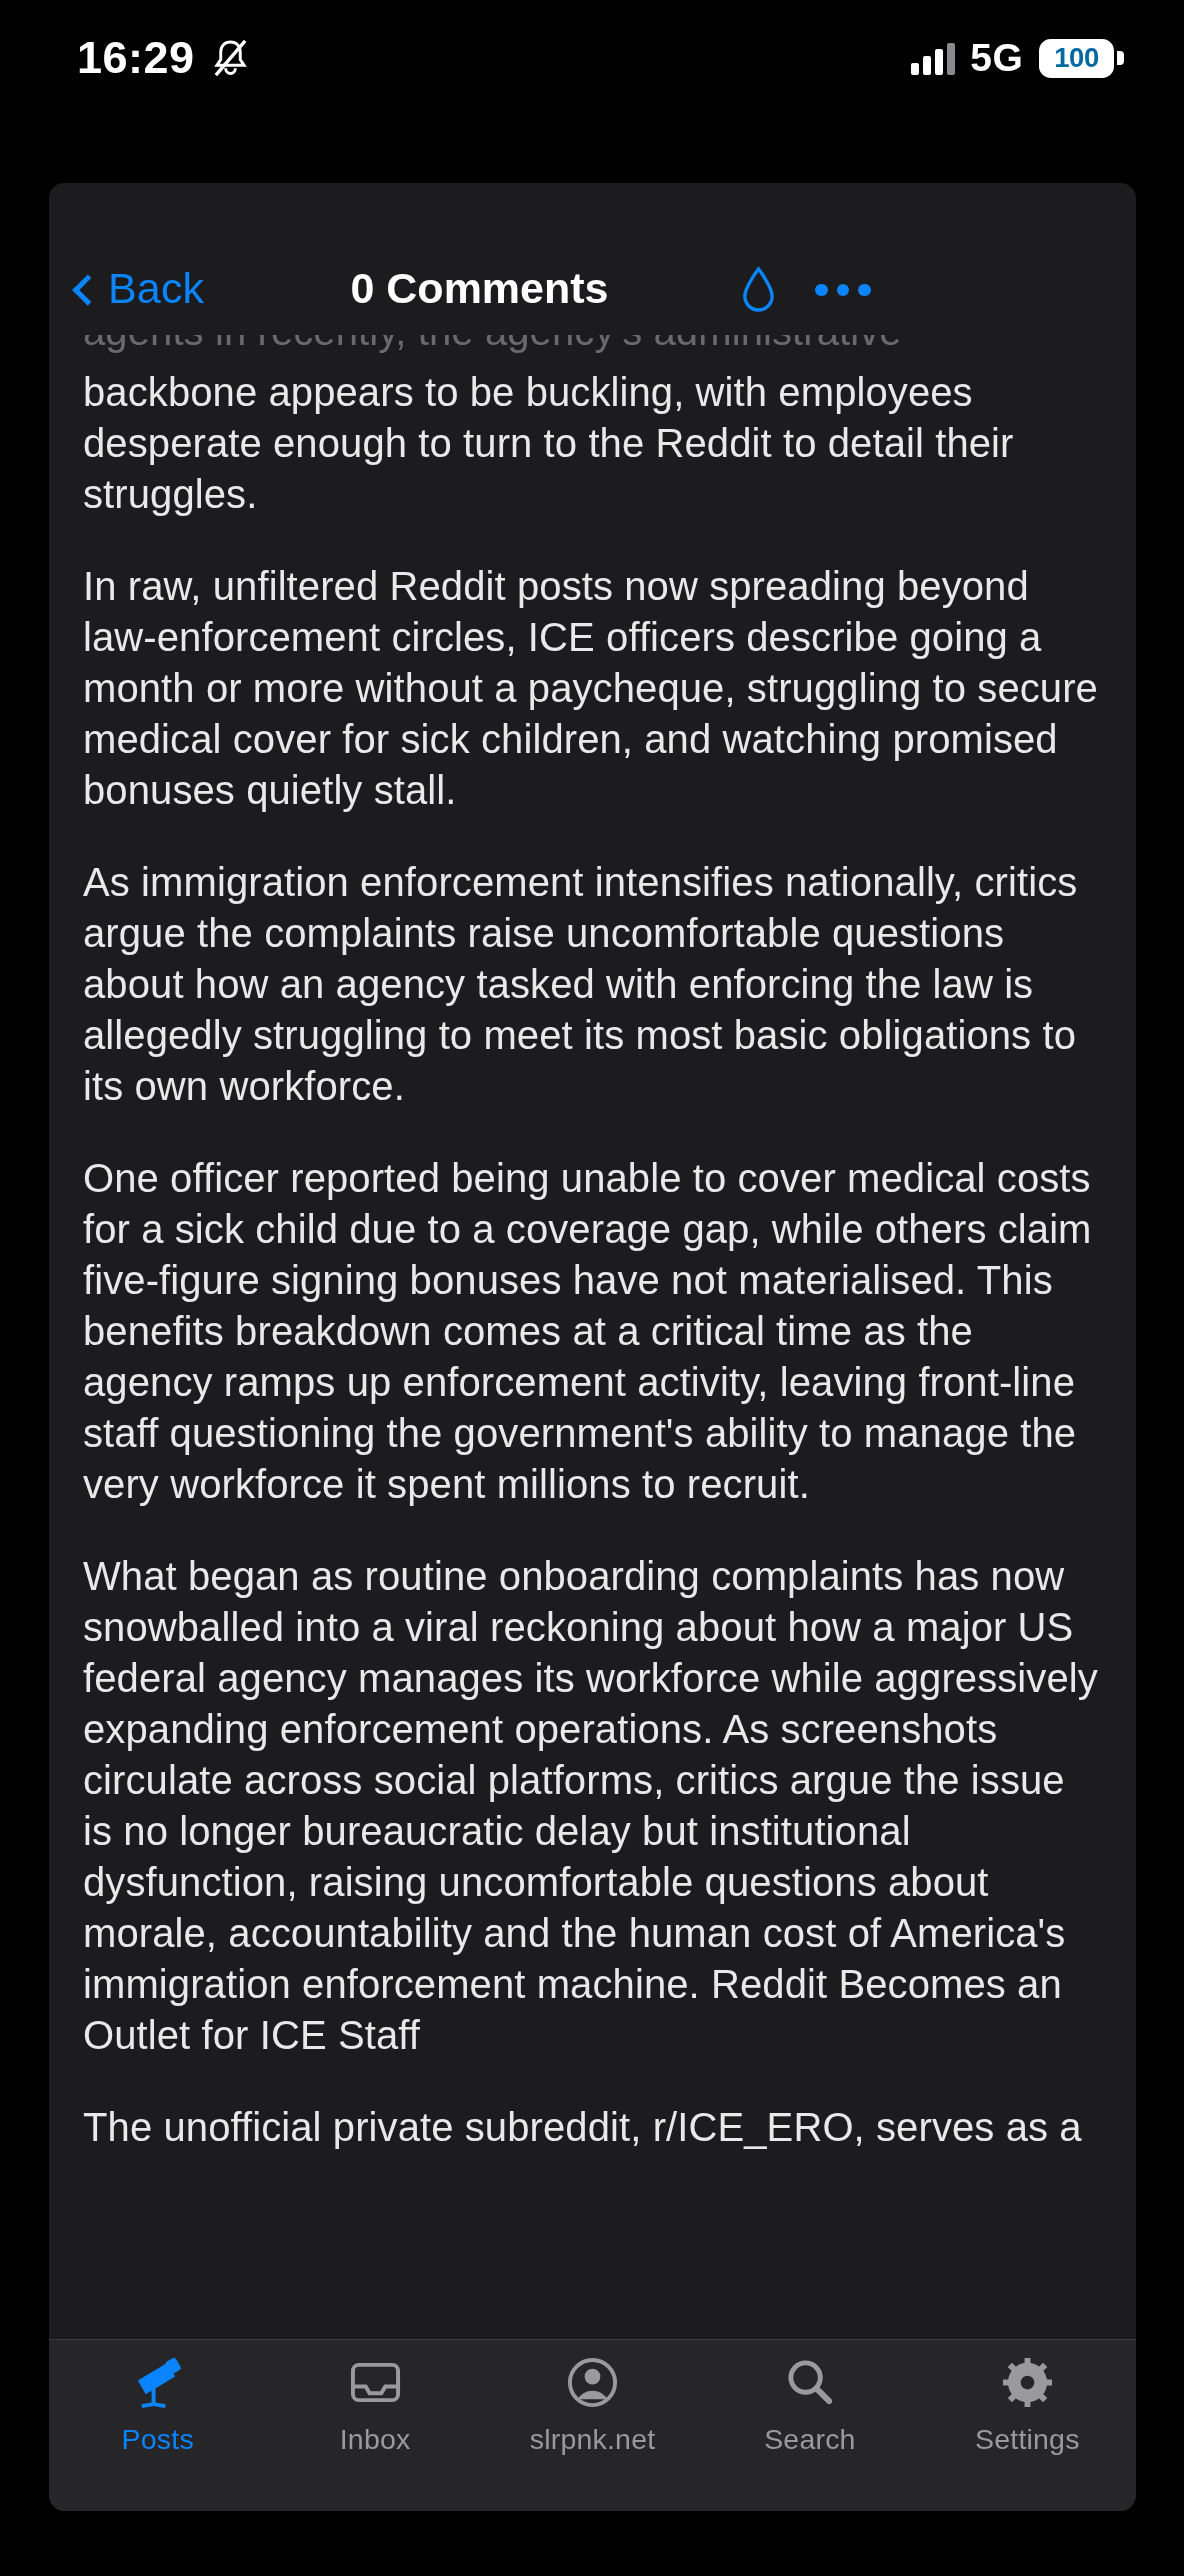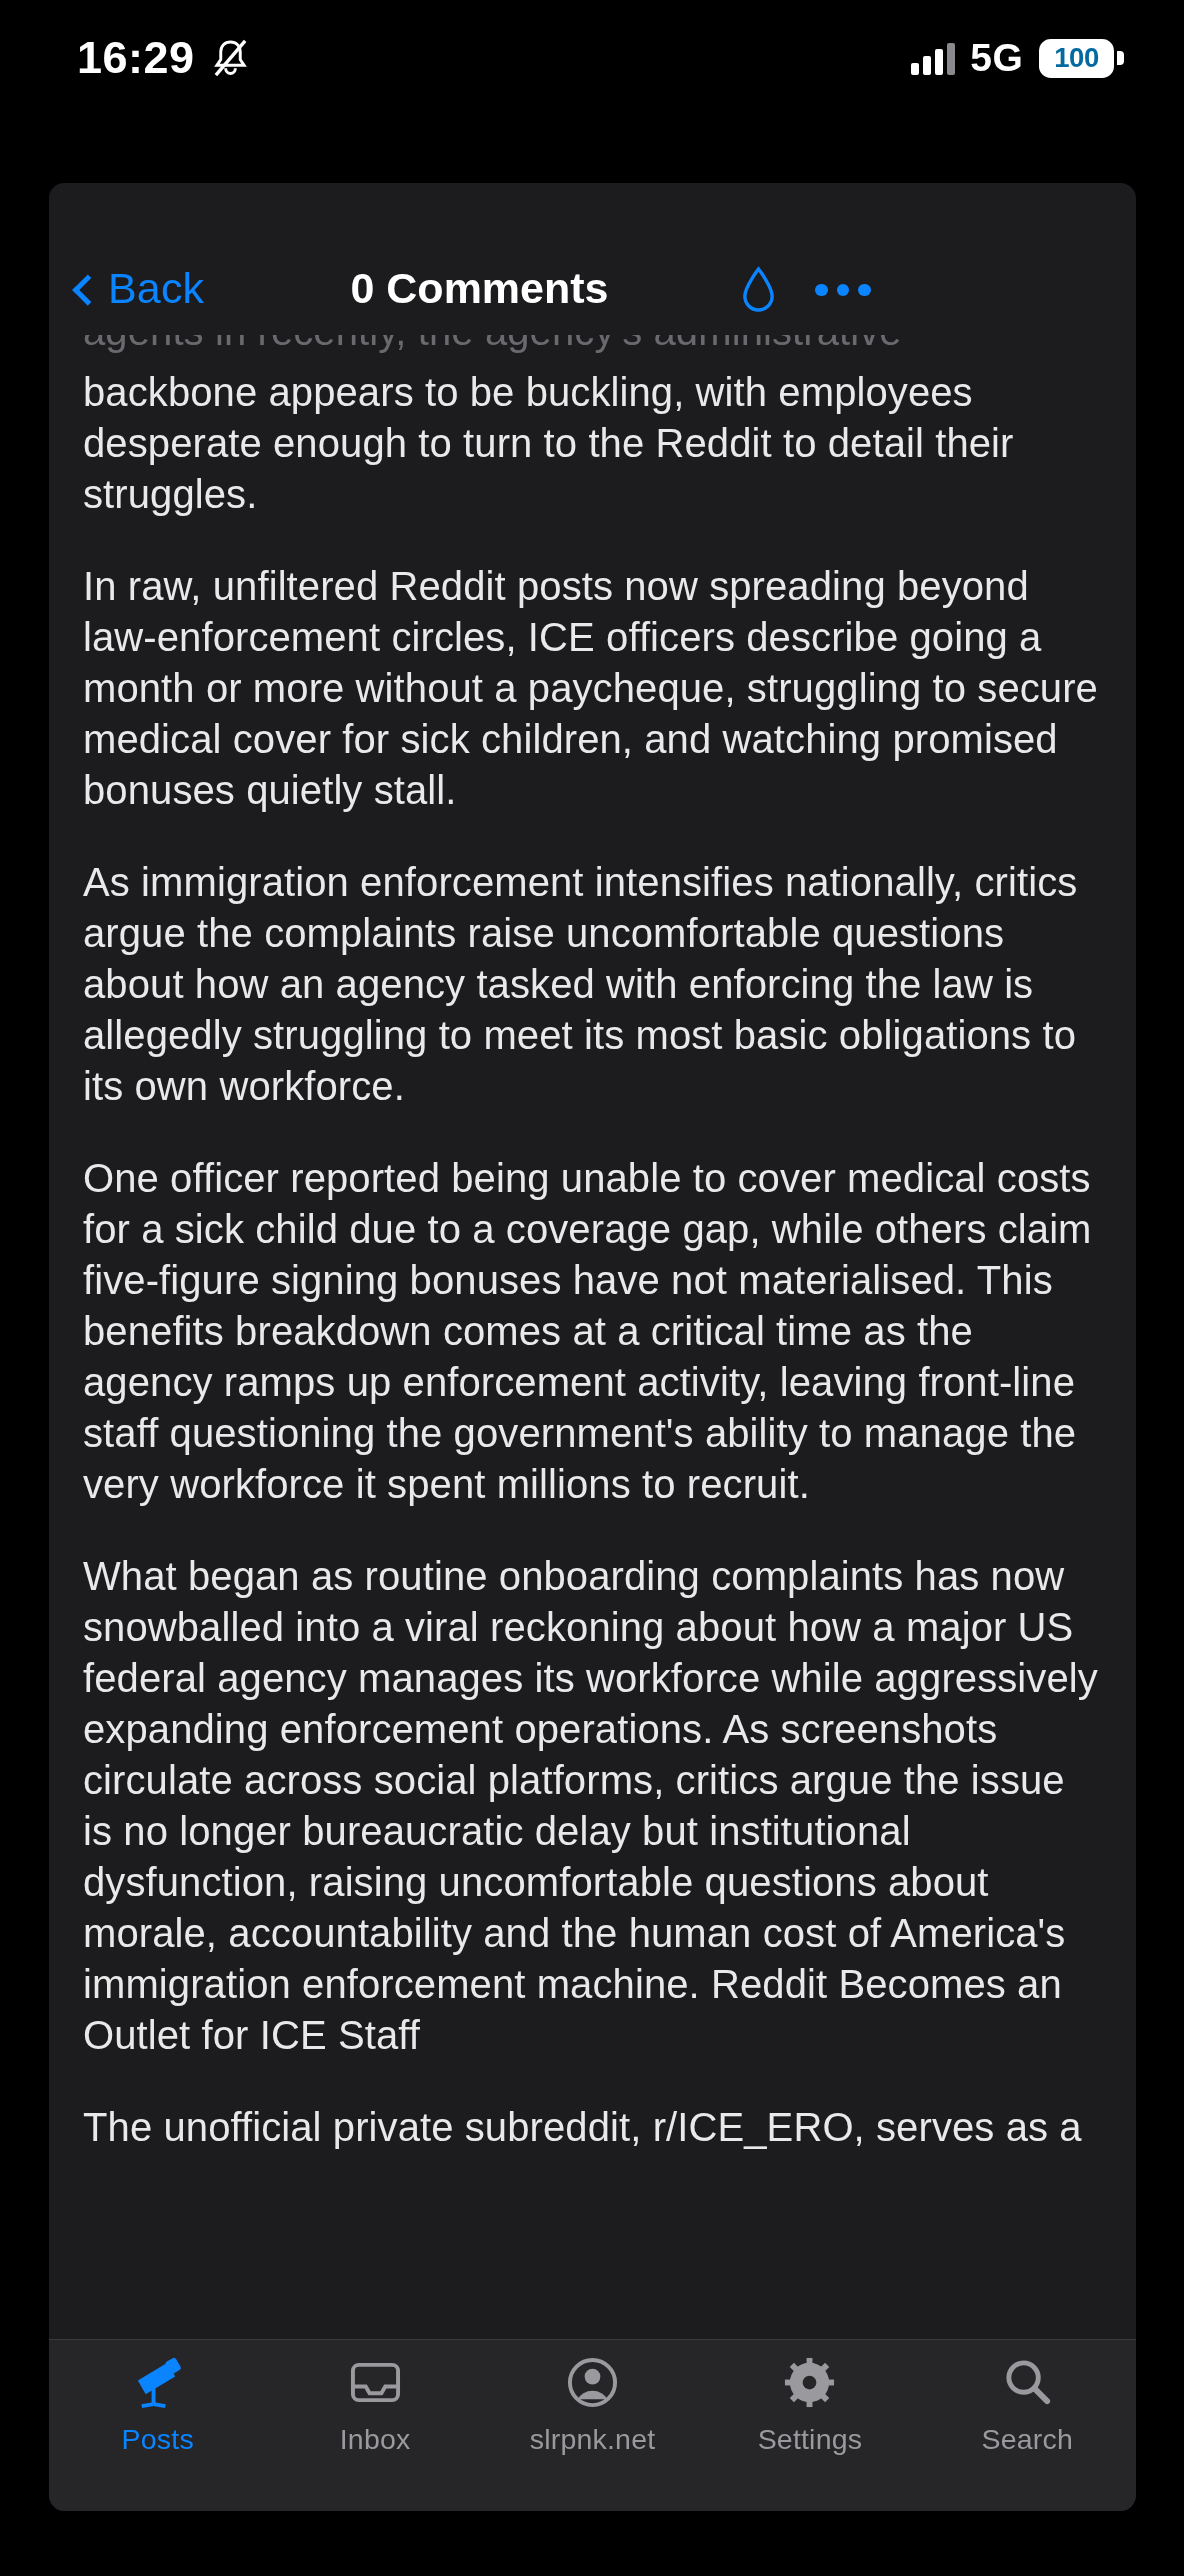--- a/index.html
+++ b/index.html
@@ -294,20 +294,30 @@
 
       <div class="tab">
         <span class="tab-icon">
           <svg width="55" height="55" viewBox="0 0 56 56">
             <circle cx="28" cy="28" r="23" fill="none" stroke="#9a9a9e" stroke-width="4"></circle>
             <circle cx="28" cy="22" r="8" fill="#9a9a9e"></circle>
             <path d="M13 45 a16 13 0 0 1 30 0" fill="#9a9a9e"></path>
           </svg>
         </span>
         <span class="tab-label">slrpnk.net</span>
+      </div>
+
+      <div class="tab">
+        <span class="tab-icon">
+          <svg width="55" height="55" viewBox="0 0 56 56">
+            <circle cx="24" cy="23" r="15" fill="none" stroke="#9a9a9e" stroke-width="5"></circle>
+            <line x1="35" y1="34" x2="48" y2="47" stroke="#9a9a9e" stroke-width="6" stroke-linecap="round"></line>
+          </svg>
+        </span>
+        <span class="tab-label">Search</span>
       </div>
 
       <div class="tab">
         <span class="tab-icon">
           <svg width="55" height="55" viewBox="0 0 56 56">
             <g fill="#9a9a9e">
               <circle cx="28" cy="28" r="20"></circle>
             </g>
             <circle cx="28" cy="28" r="7" fill="#262628"></circle>
             <g stroke="#9a9a9e" stroke-width="6">
@@ -318,26 +328,16 @@
               <line x1="10" y1="10" x2="17" y2="17"></line>
               <line x1="39" y1="39" x2="46" y2="46"></line>
               <line x1="46" y1="10" x2="39" y2="17"></line>
               <line x1="17" y1="39" x2="10" y2="46"></line>
             </g>
           </svg>
         </span>
         <span class="tab-label">Settings</span>
       </div>
 
-      <div class="tab">
-        <span class="tab-icon">
-          <svg width="55" height="55" viewBox="0 0 56 56">
-            <circle cx="24" cy="23" r="15" fill="none" stroke="#9a9a9e" stroke-width="5"></circle>
-            <line x1="35" y1="34" x2="48" y2="47" stroke="#9a9a9e" stroke-width="6" stroke-linecap="round"></line>
-          </svg>
-        </span>
-        <span class="tab-label">Search</span>
-      </div>
-
     </div>
   </div>
 </div>
 
 
 </body></html>

